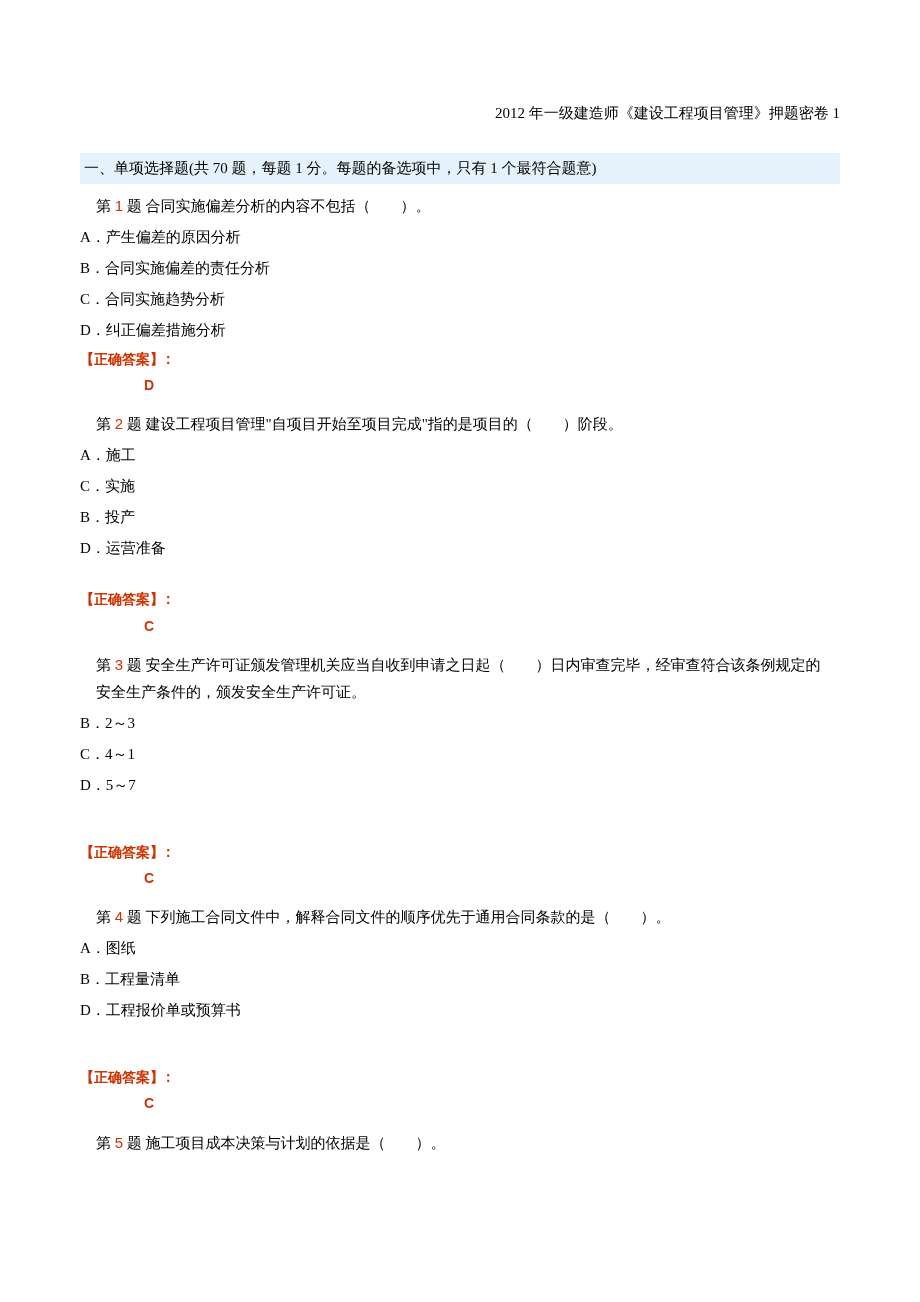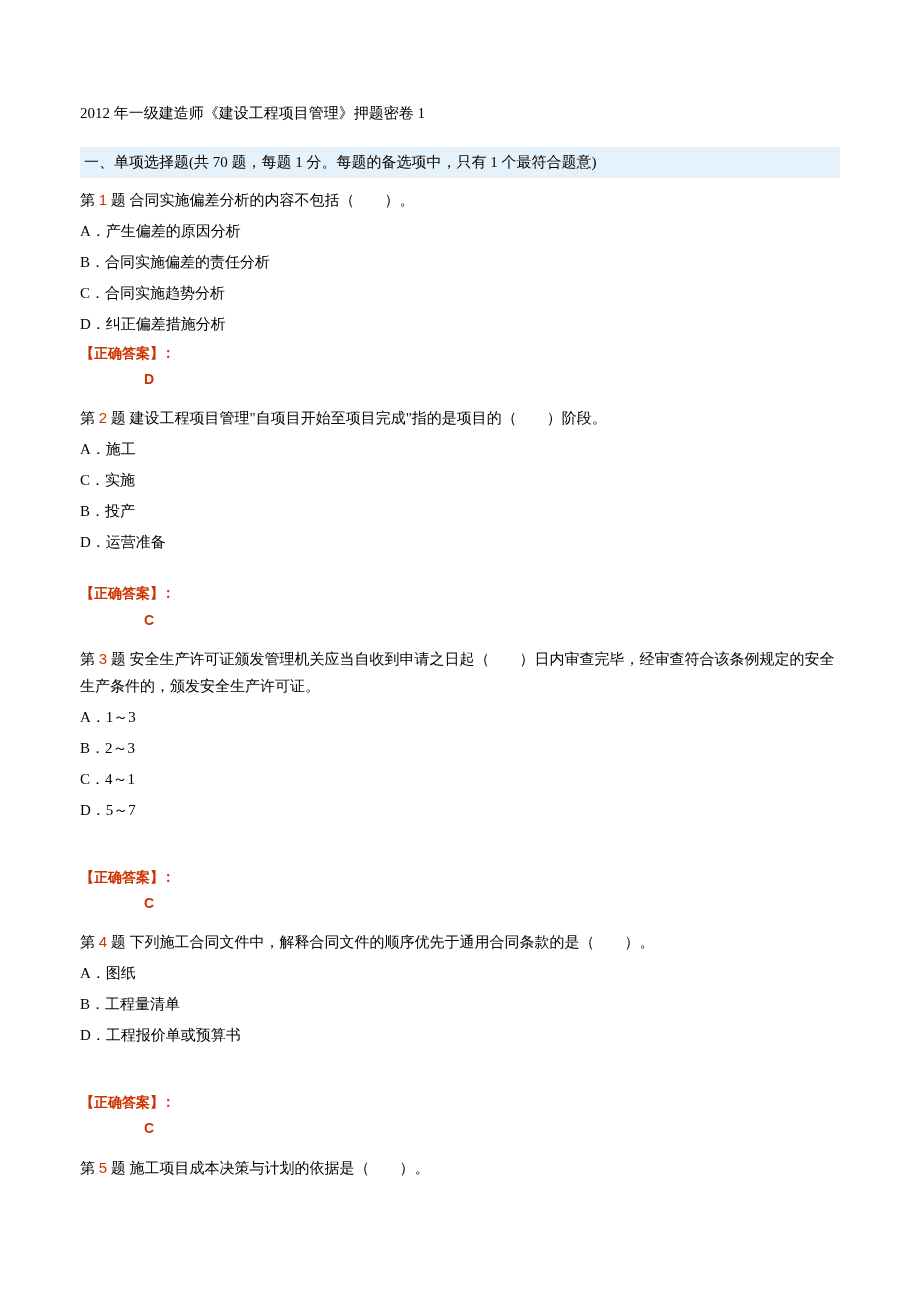--- a/index.html
+++ b/index.html
@@ -11,31 +11,31 @@
     color: #000;
     line-height: 1.8;
   }
   .page {
     width: 920px;
     min-height: 1302px;
     box-sizing: border-box;
     padding: 100px 80px 80px 80px;
   }
   .title {
-    text-align: left;
+    text-align: right;
     font-size: 15px;
-    margin-bottom: 20px;
+    margin-bottom: 26px;
   }
   .section-header {
     background: #e6f2fb;
     padding: 2px 4px;
     margin: 2px 0 8px 0;
   }
   .q-line {
-    margin: 4px 0;
+    margin: 4px 16px;
   }
   .q-num {
     color: #cc3300;
     font-family: Arial, sans-serif;
     font-weight: normal;
   }
   .option {
     margin: 4px 0;
   }
   .answer-label {
@@ -75,21 +75,20 @@
       <div class="answer-value">D</div>
       <div class="q-line"><span>第 </span><span class="q-num">2</span><span> 题</span><span>  建设工程项目管理"自项目开始至项目完成"指的是项目的（　　）阶段。</span></div>
       <div class="option">A．施工</div>
       <div class="option">C．实施</div>
       <div class="option">B．投产</div>
       <div class="option">D．运营准备</div>
       <div class="spacer-small" style="height: 20px;"></div>
       <div class="answer-label">【正确答案】:</div>
       <div class="answer-value">C</div>
       <div class="q-line"><span>第 </span><span class="q-num">3</span><span> 题</span><span>  安全生产许可证颁发管理机关应当自收到申请之日起（　　）日内审查完毕，经审查符合该条例规定的安全生产条件的，颁发安全生产许可证。</span></div>
-      <div class="option">A．1～3</div>
       <div class="option">B．2～3</div>
       <div class="option">C．4～1</div>
       <div class="option">D．5～7</div>
       <div class="spacer-med" style="height: 36px;"></div>
       <div class="answer-label">【正确答案】:</div>
       <div class="answer-value">C</div>
       <div class="q-line"><span>第 </span><span class="q-num">4</span><span> 题</span><span>  下列施工合同文件中，解释合同文件的顺序优先于通用合同条款的是（　　）。</span></div>
       <div class="option">A．图纸</div>
       <div class="option">B．工程量清单</div>
       <div class="option">D．工程报价单或预算书</div>

